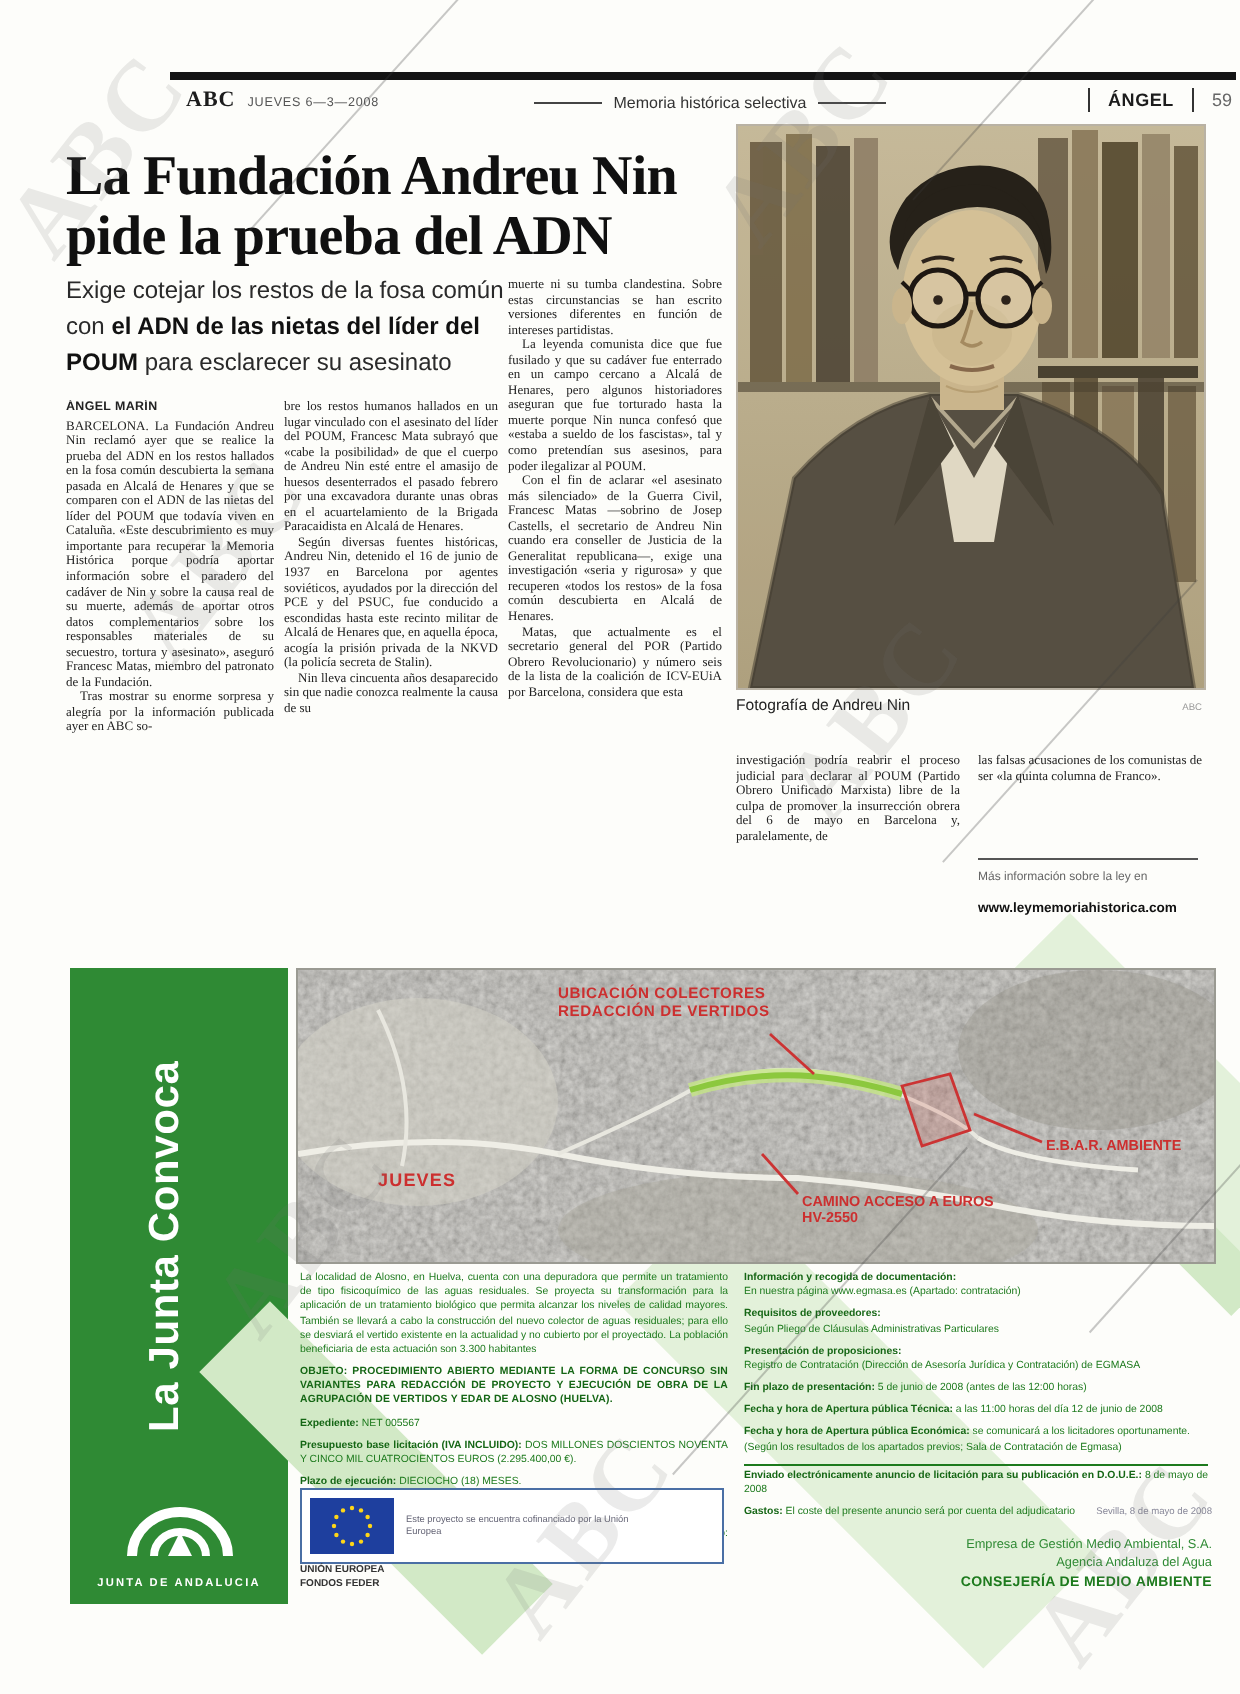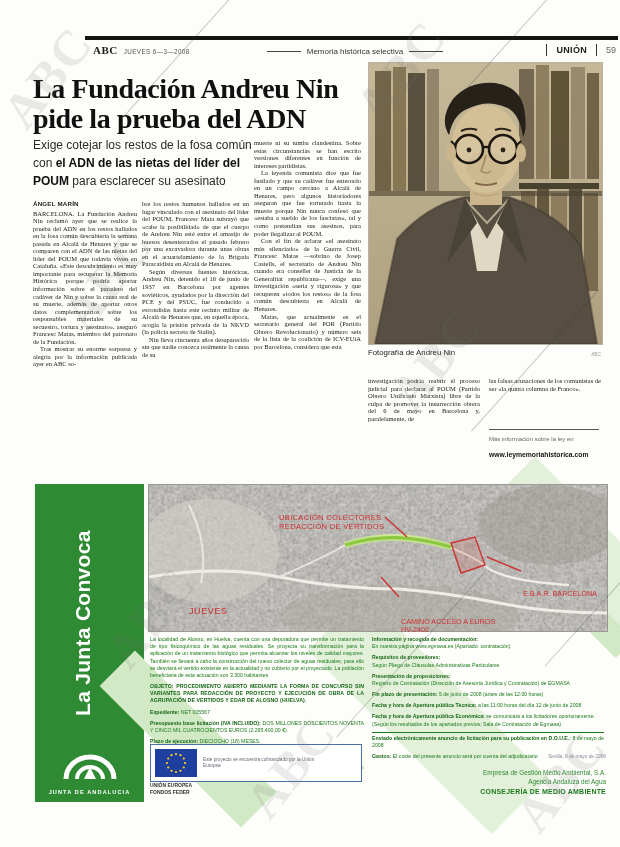--- a/index.html
+++ b/index.html
@@ -47,21 +47,21 @@
   
   .banner{position:absolute;left:35px;top:484px;width:109px;height:318px;background:#2f8a34;}
   .vtext{position:absolute;left:36px;top:232px;width:220px;height:30px;transform:rotate(-90deg);transform-origin:0 0;
          color:#fff;font-size:21px;font-weight:bold;letter-spacing:.3px;white-space:nowrap;}
   .jlogo{position:absolute;left:0;bottom:7px;width:100%;text-align:center;}
   .jlogo .cap{color:#fff;font-size:5.6px;letter-spacing:1.1px;margin-top:2px;font-weight:bold;}
   .adzone{position:absolute;left:148px;top:484px;width:458px;height:360px;}
   .pale{position:absolute;background:#e3f1da;transform:rotate(45deg);z-index:0;}
   .pale.d{background:#d2e9c6;}
   .map{position:absolute;left:0;top:0;width:458px;height:146px;border:1px solid #9a9a92;z-index:2;background:#b5b2a8;}
-  .maplabel{position:absolute;color:#cc2f2f;font-weight:normal;z-index:3;line-height:1.15;margin-top:21px;}
+  .maplabel{position:absolute;color:#cc2f2f;font-weight:bold;z-index:3;line-height:1.15;}
   .adbody{position:absolute;left:0;top:152px;width:458px;height:208px;z-index:2;
           color:#1d7a1d;font-size:5.2px;line-height:1.38;}
   .adL{position:absolute;left:2px;top:0;width:214px;}
   .adR{position:absolute;left:224px;top:0;width:232px;}
   .adbody p{margin:0 0 4px 0;text-align:justify;}
   .adbody .h{font-weight:bold;color:#156615;}
   .objeto{font-weight:bold;color:#156615;letter-spacing:.1px;}
   .douerule{border-top:1px solid #1d7a1d;padding-top:2px;}
   .eu{position:absolute;left:2px;top:108px;width:212px;}
   .eubox{display:flex;gap:6px;align-items:center;border:1px solid #4a6fa5;padding:4px;background:#fff;}
@@ -94,21 +94,21 @@
   <div class="mast">
     <div class="mast-left">
       <b>ABC</b><span>JUEVES 6—3—2008</span>
     </div>
     <div class="kicker">
       <i class="rule"></i>
       <span>Memoria histórica selectiva</span>
       <i class="rule"></i>
     </div>
     <div class="mast-right">
-      <span class="sec">UNIÓN</span>
+      <span class="sec">ÁNGEL</span>
       <span class="pg">59</span>
     </div>
   </div>
 
   <h1>La Fundación Andreu Nin pide la prueba del ADN</h1>
   <p class="stand"><span>Exige cotejar los restos de la fosa común con </span><b>el ADN de las nietas del líder del POUM</b><span> para esclarecer su asesinato</span></p>
 
   <div class="col c1">
     <div class="byline">ÁNGEL MARÍN</div>
     <p>BARCELONA. La Fundación Andreu Nin reclamó ayer que se realice la prueba del ADN en los restos hallados en la fosa común descubierta la semana pasada en Alcalá de Henares y que se comparen con el ADN de las nietas del líder del POUM que todavía viven en Cataluña. «Este descubrimiento es muy importante para recuperar la Memoria Histórica porque podría aportar información sobre el paradero del cadáver de Nin y sobre la causa real de su muerte, además de aportar otros datos complementarios sobre los responsables materiales de su secuestro, tortura y asesinato», aseguró Francesc Matas, miembro del patronato de la Fundación.</p>
@@ -263,25 +263,25 @@
         <path d="M302,58 L326,52 L336,80 L312,88 Z" fill="rgba(210,70,60,0.18)" stroke="#cc3333" stroke-width="1.4"></path>
 
         <path d="M236,32 L258,52" stroke="#cc3333" stroke-width="1.4" fill="none"></path>
         <path d="M372,86 L338,72" stroke="#cc3333" stroke-width="1.4" fill="none"></path>
         <path d="M250,112 L232,92" stroke="#cc3333" stroke-width="1.4" fill="none"></path>
       </svg>
       <div class="maplabel" style="left:130px;top:8px;font-size:7.6px;letter-spacing:.3px">
         <div>UBICACIÓN COLECTORES</div>
         <div>REDACCIÓN DE VERTIDOS</div>
       </div>
-      <div class="maplabel" style="left:374px;top:84px;font-size:7.2px">E.B.A.R. BARCELONA</div>
+      <div class="maplabel" style="left:374px;top:84px;font-size:7.2px">E.B.A.R. AMBIENTE</div>
       <div class="maplabel" style="left:40px;top:100px;font-size:9px;letter-spacing:.6px">JUEVES</div>
       <div class="maplabel" style="left:252px;top:112px;font-size:7.2px">
         <div>CAMINO ACCESO A EUROS</div>
-        <div>HV-2402</div>
+        <div>HV-2550</div>
       </div>
     </div>
 
     <div class="adbody">
       <div class="adL">
         <p>La localidad de Alosno, en Huelva, cuenta con una depuradora que permite un tratamiento de tipo fisicoquímico de las aguas residuales. Se proyecta su transformación para la aplicación de un tratamiento biológico que permita alcanzar los niveles de calidad mayores. También se llevará a cabo la construcción del nuevo colector de aguas residuales; para ello se desviará el vertido existente en la actualidad y no cubierto por el proyectado. La población beneficiaria de esta actuación son 3.300 habitantes</p>
         <p class="objeto">OBJETO: PROCEDIMIENTO ABIERTO MEDIANTE LA FORMA DE CONCURSO SIN VARIANTES PARA REDACCIÓN DE PROYECTO Y EJECUCIÓN DE OBRA DE LA AGRUPACIÓN DE VERTIDOS Y EDAR DE ALOSNO (HUELVA).</p>
         <p><b class="h">Expediente:</b> <span>NET 005567</span></p>
         <p><b class="h">Presupuesto base licitación (IVA INCLUIDO):</b> <span>DOS MILLONES DOSCIENTOS NOVENTA Y CINCO MIL CUATROCIENTOS EUROS (2.295.400,00 €).</span></p>
         <p><b class="h">Plazo de ejecución:</b> <span>DIECIOCHO (18) MESES.</span></p>

